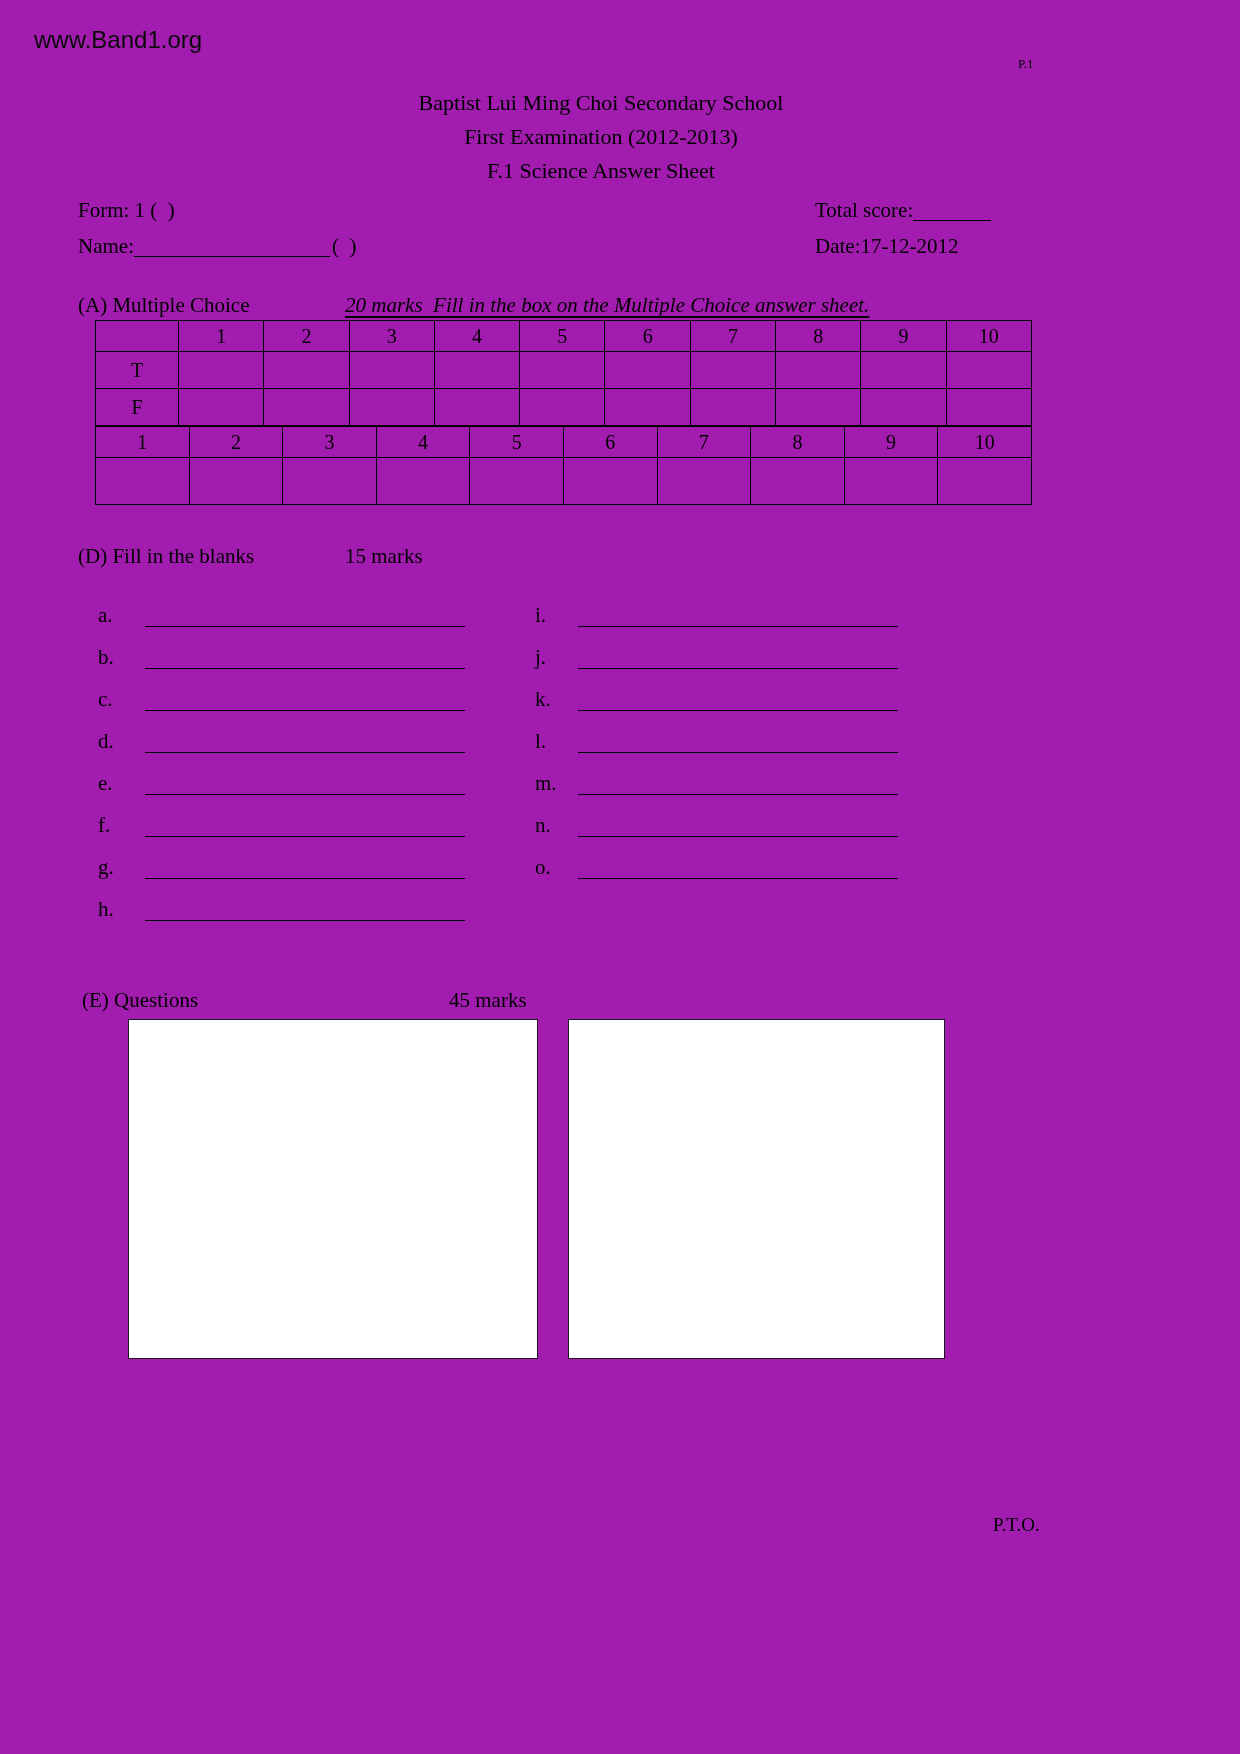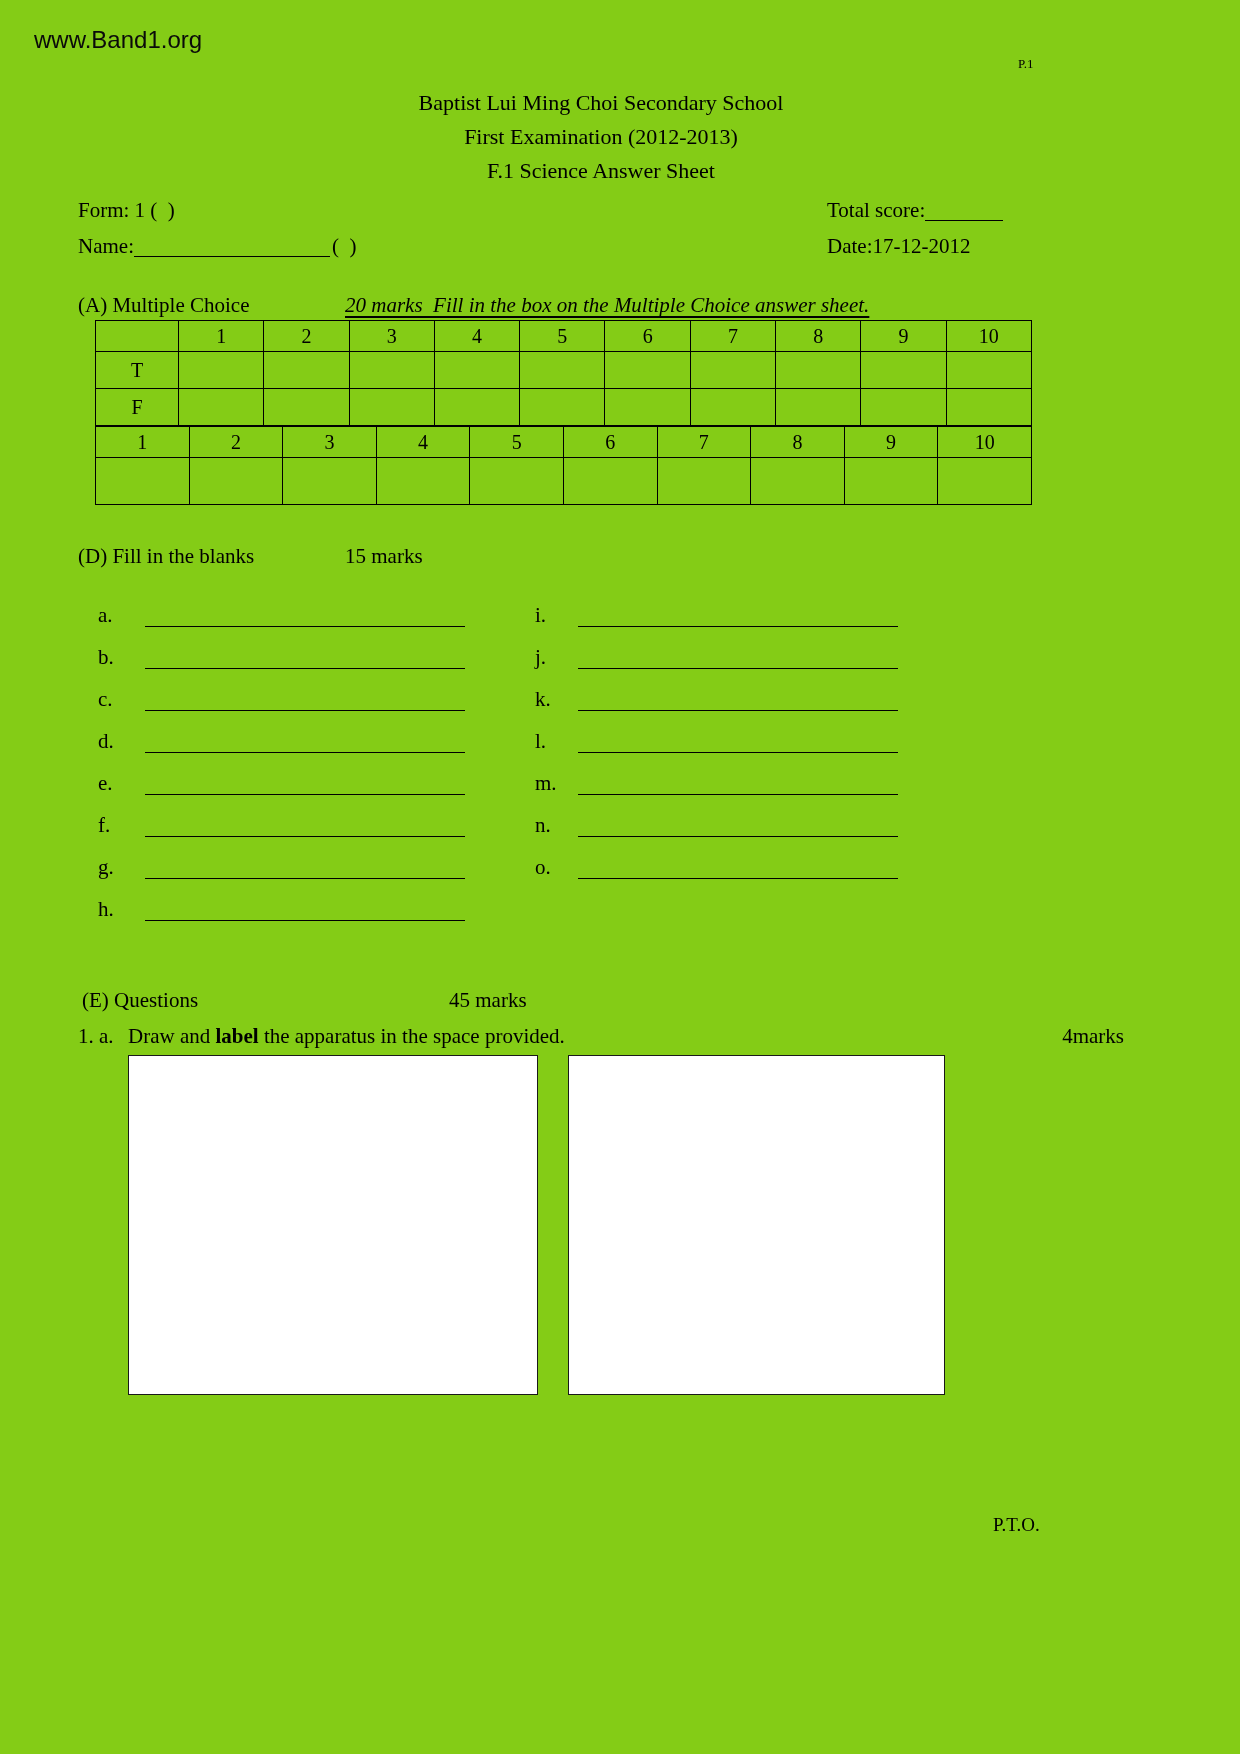--- a/index.html
+++ b/index.html
@@ -1,42 +1,42 @@
 <!DOCTYPE html>
 <html><head>
 <meta charset="utf-8">
 <style>
   * { margin: 0; padding: 0; box-sizing: border-box; }
   html, body { background: #ffffff; }
   .page {
     position: relative;
     width: 1240px;
     height: 1754px;
-    background: #84cc16;
+    background: #a21caf;
     color: #000000;
     font-family: "Liberation Serif", serif;
     font-size: 21px;
     overflow: hidden;
   }
   .pre { white-space: pre-wrap; }
   .watermark {
     position: absolute; top: 26px; left: 34px;
     font-family: "Liberation Sans", sans-serif;
     font-size: 24px; color: #0a0a0a;
   }
   .pagenum { position: absolute; top: 56px; left: 1018px; font-size: 13px; }
   .pto { position: absolute; top: 1514px; left: 993px; font-size: 19px; }
 
   .content { padding: 0 116px 0 78px; }
 
   .titles { margin-top: 86px; text-align: center; font-size: 22px; line-height: 34px; }
 
   .info-row { position: relative; line-height: 36px; }
   .info-row.first { margin-top: 4px; }
-  .info-right { position: absolute; left: 737px; top: 0; margin-left: 12px; }
+  .info-right { position: absolute; left: 737px; top: 0; }
 
   .uline { display: inline-block; border-bottom: 1.5px solid #000; vertical-align: -4px; }
   .score-line { width: 78px; }
   .name-line { width: 196px; margin-right: 2px; }
 
   .sec { display: flex; line-height: 30px; }
   .sec-title { width: 267px; flex-shrink: 0; }
   .sec-a { margin-top: 26px; }
   .sec-a .sec-instr { text-decoration: underline; text-underline-offset: 4px; font-style: italic; }
   .sec-b { margin-top: 34px; }
@@ -258,25 +258,20 @@
             <span class="blank-line"></span>
           </div>
       </div>
     </div>
 
     <div class="sec sec-e">
       <span class="sec-title">(E) Questions</span>
       <span class="sec-instr">45 marks</span>
     </div>
 
-    <div class="q1">
-      <span class="q1-num">1. a.</span>
-      <span><span class="pre">Draw and </span><b class="pre">label</b><span class="pre"> the apparatus in the space provided.</span></span>
-      <span class="q1-marks">4marks</span>
-    </div>
 
     <div class="boxes">
       <div class="draw-box box-left"></div>
       <div class="draw-box box-right"></div>
     </div>
 
   </div>
 
   <div class="pto">P.T.O.</div>
 

